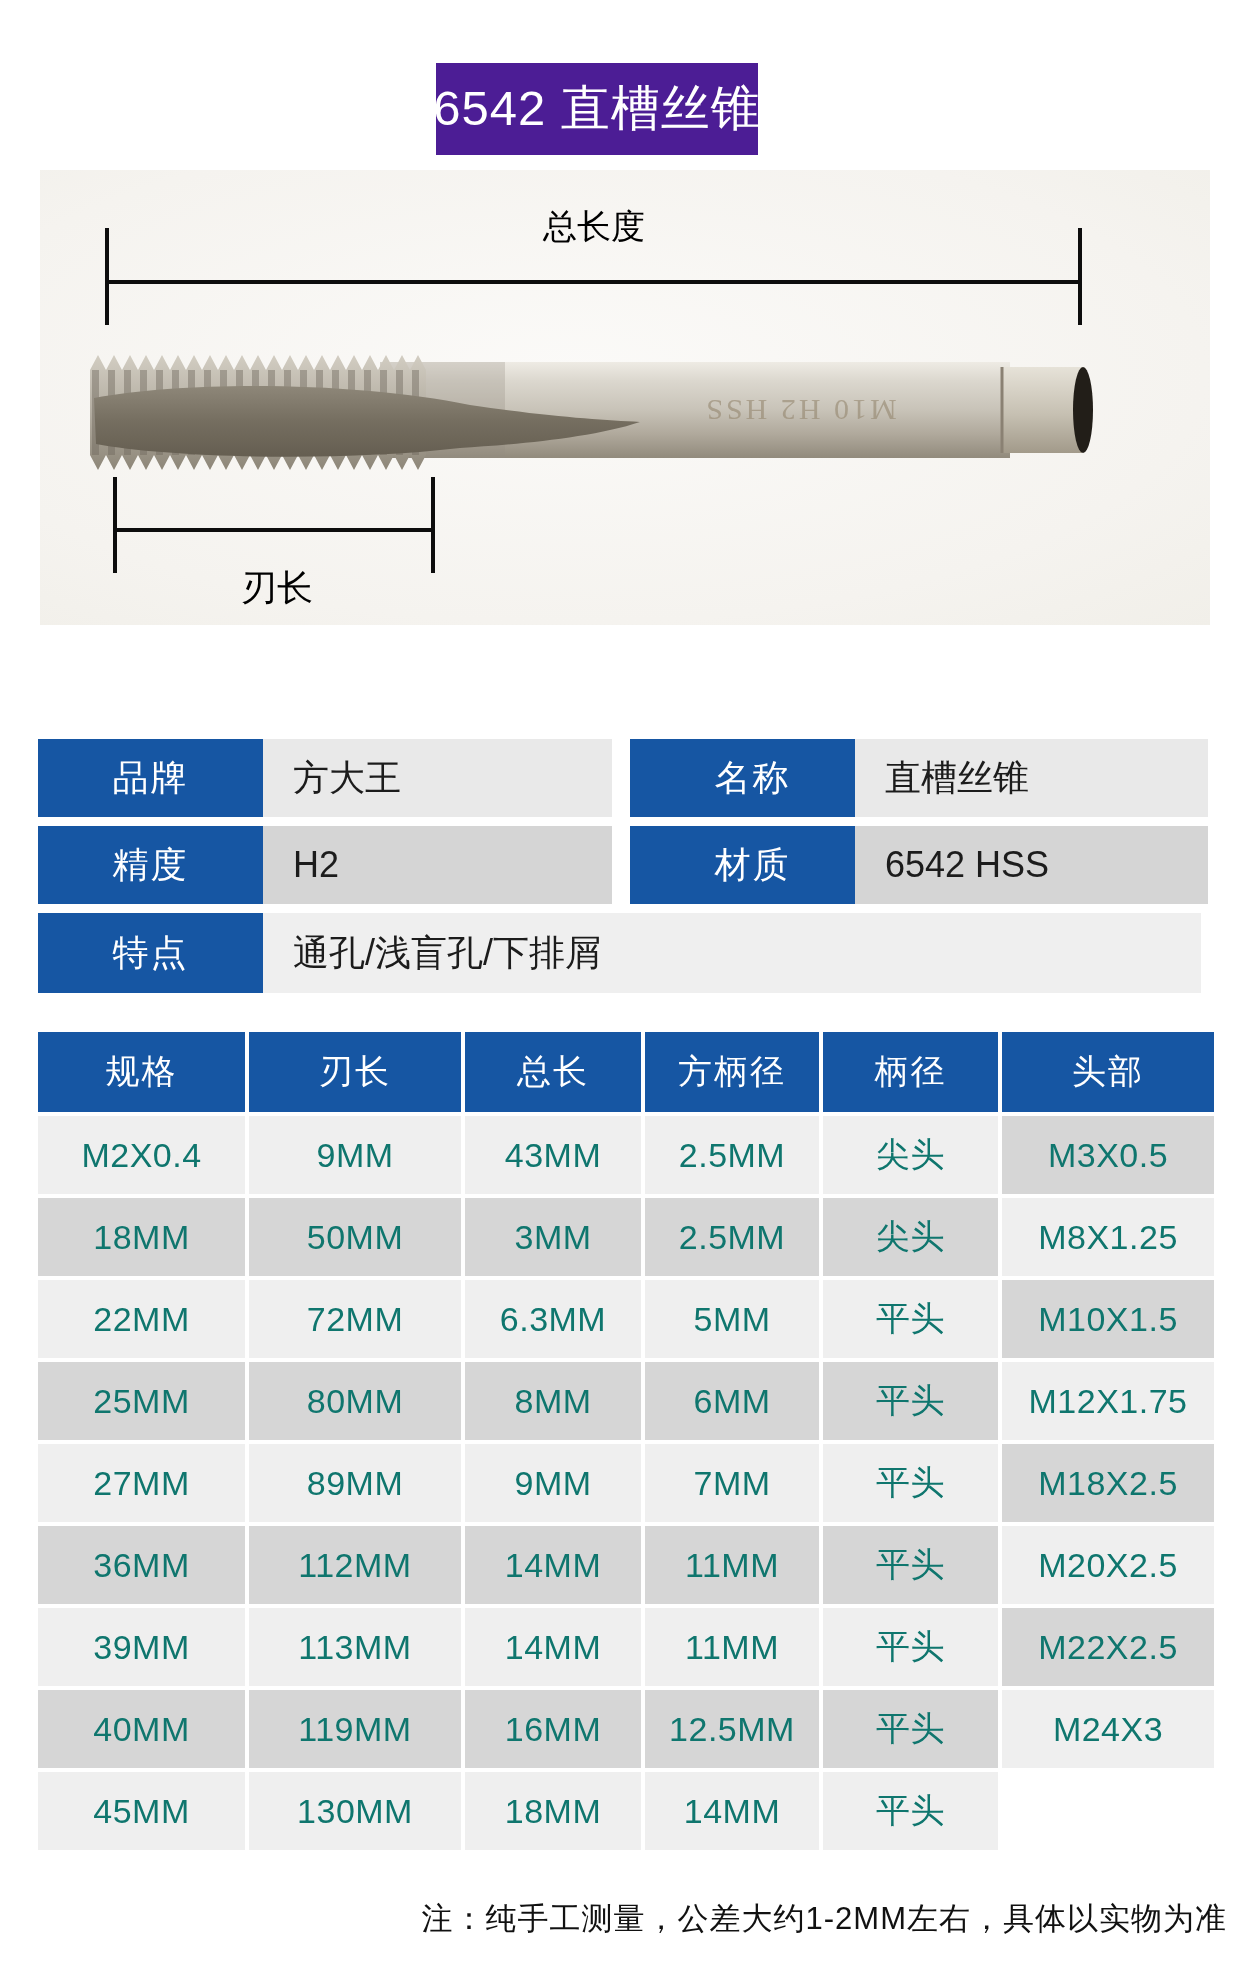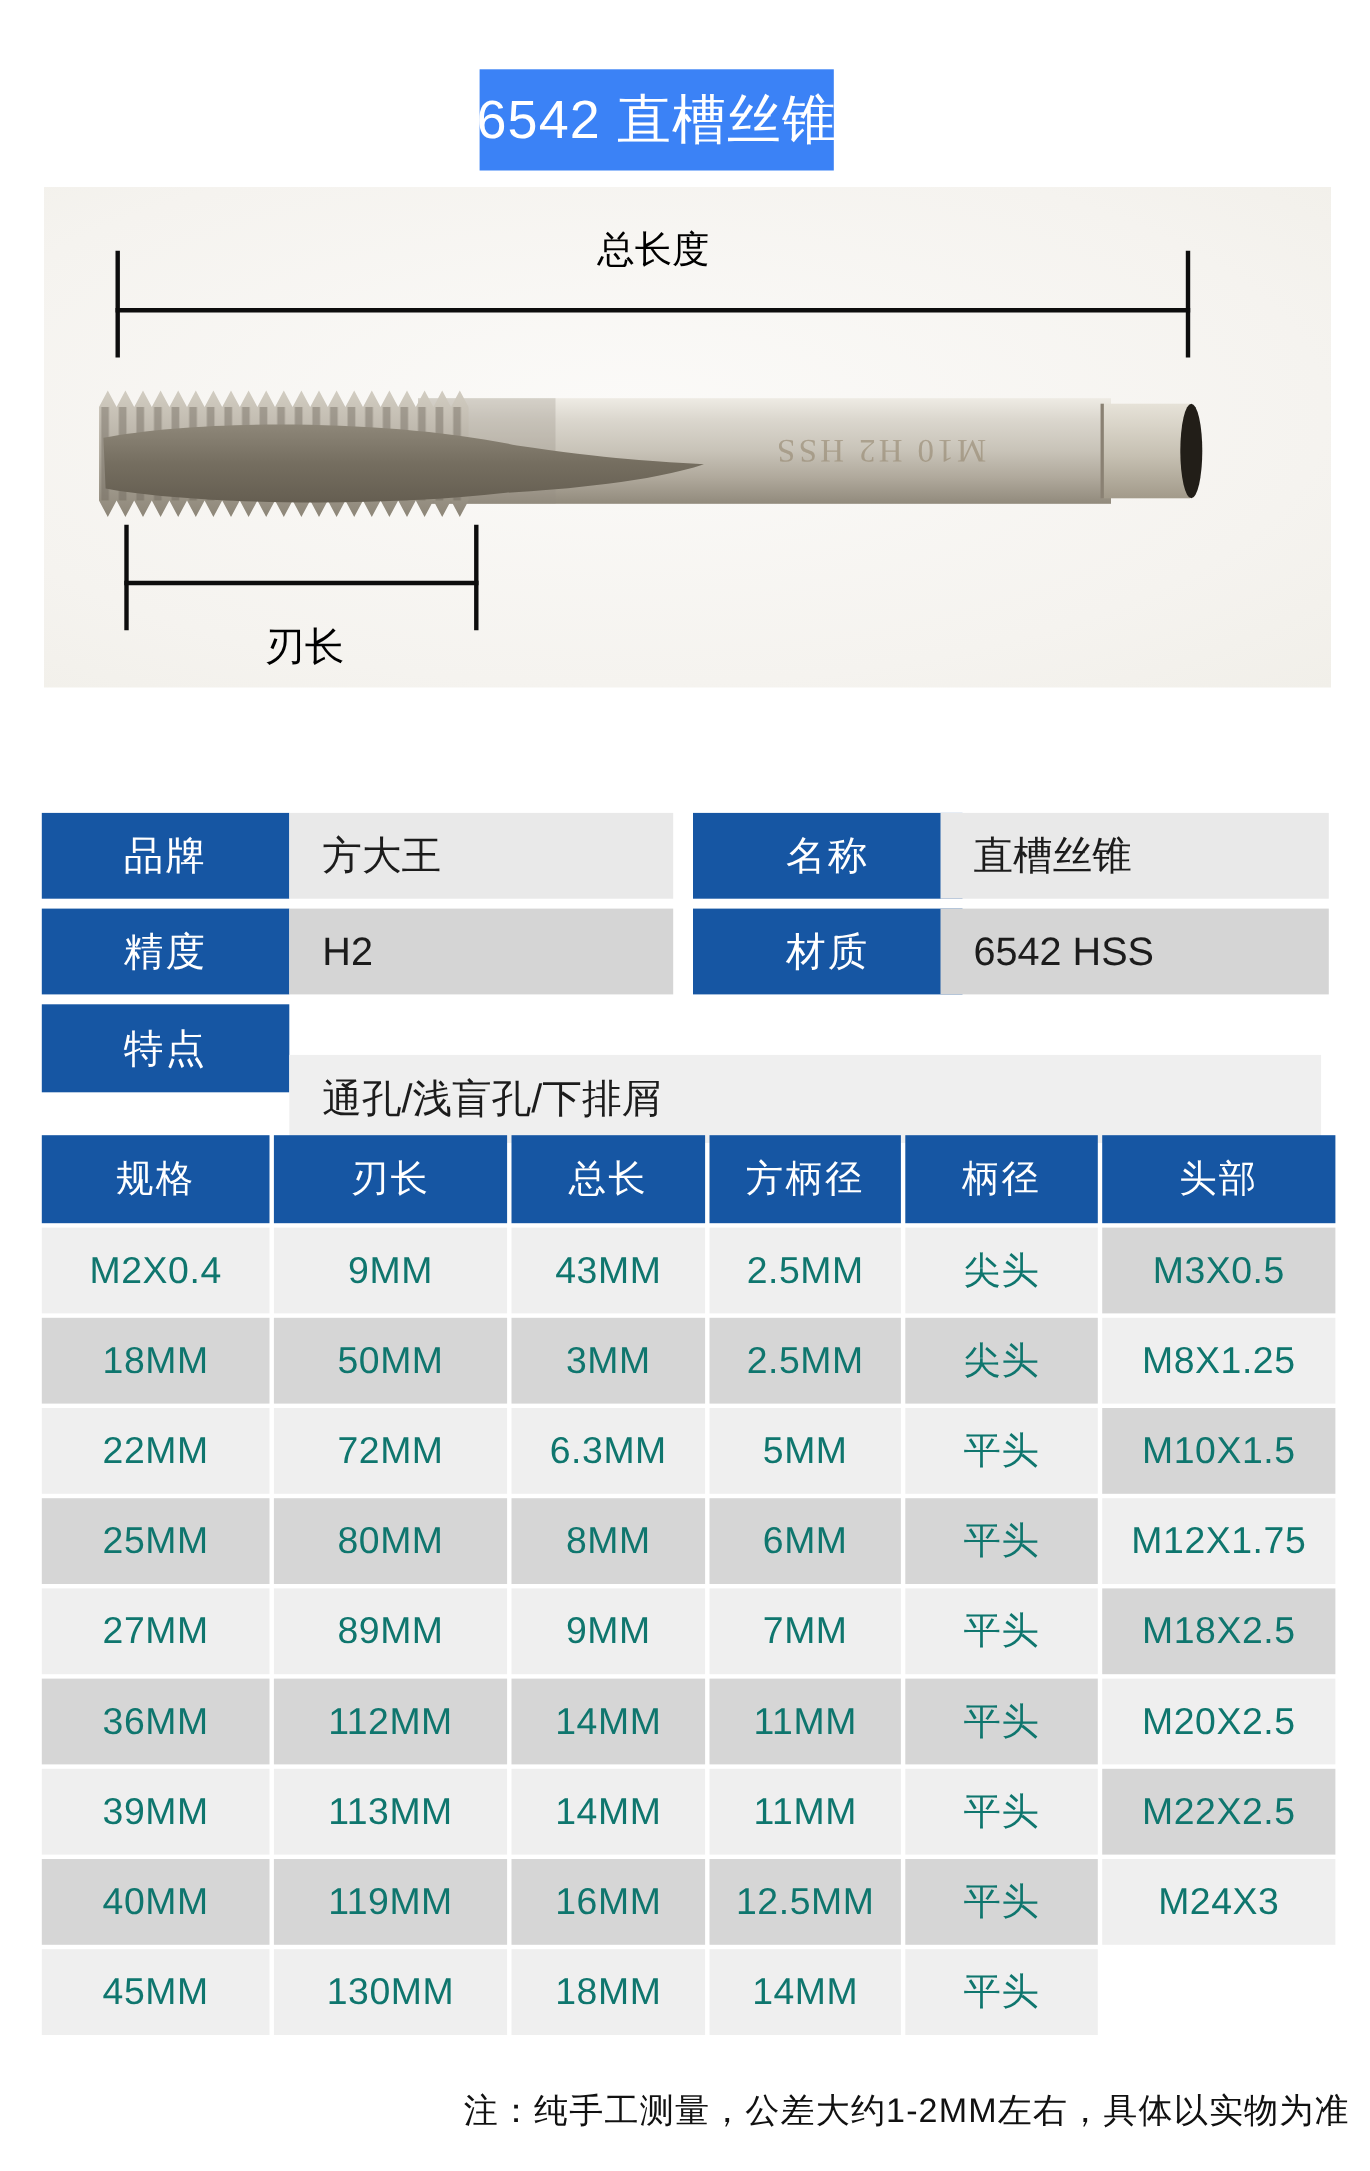--- a/index.html
+++ b/index.html
@@ -3,21 +3,21 @@
 <meta charset="utf-8">
 <style>
   html,body{margin:0;padding:0;background:#ffffff;}
   #page{
     position:relative;width:1245px;height:1974px;background:#ffffff;overflow:hidden;
     font-family:"Liberation Sans","DejaVu Sans",sans-serif;color:#1b1b1b;
   }
   
   .banner{
     position:absolute;left:436px;top:63px;width:322px;height:92px;
-    background:#3b82f6;color:#ffffff;display:flex;align-items:center;justify-content:center;
+    background:#4c1d95;color:#ffffff;display:flex;align-items:center;justify-content:center;
     font-size:49px;font-weight:500;letter-spacing:1px;white-space:nowrap;
   }
   
   .photo{
     position:absolute;left:40px;top:170px;width:1170px;height:455px;
     background:radial-gradient(ellipse at 45% 45%, #fbfaf8 0%, #f5f3ef 70%, #f1efe9 100%);
   }
   .photo svg{position:absolute;left:0;top:0;}
   .dim-label{
     position:absolute;color:#000;white-space:nowrap;transform:translateX(-50%);
@@ -33,21 +33,21 @@
   }
   .val{font-size:36px;color:#1c1c1c;padding-left:30px;box-sizing:border-box;}
   .g-a{background:#e9e9e9;}
   .g-b{background:#d5d5d5;}
   .g-c{background:#efefef;}
   .lbl.p1{left:0;width:225px;}
   .val.p1{left:225px;width:349px;}
   .lbl.p2{left:592px;width:245px;}
   .val.p2{left:817px;width:353px;}
   .lbl.full{left:0;width:225px;}
-  .val.full{left:225px;width:938px;margin-top:46px;}
+  .val.full{left:225px;width:938px;}
   
   .spec{
     position:absolute;left:38px;top:1032px;width:1176px;
     display:grid;grid-template-columns:207px 212px 176px 174px 175px 212px;
     grid-template-rows:80px repeat(9,78px);gap:4px;
   }
   .spec .hcell{
     background:#1656a3;color:#ffffff;display:flex;align-items:center;justify-content:center;
     font-size:34px;font-weight:400;letter-spacing:2px;
   }

